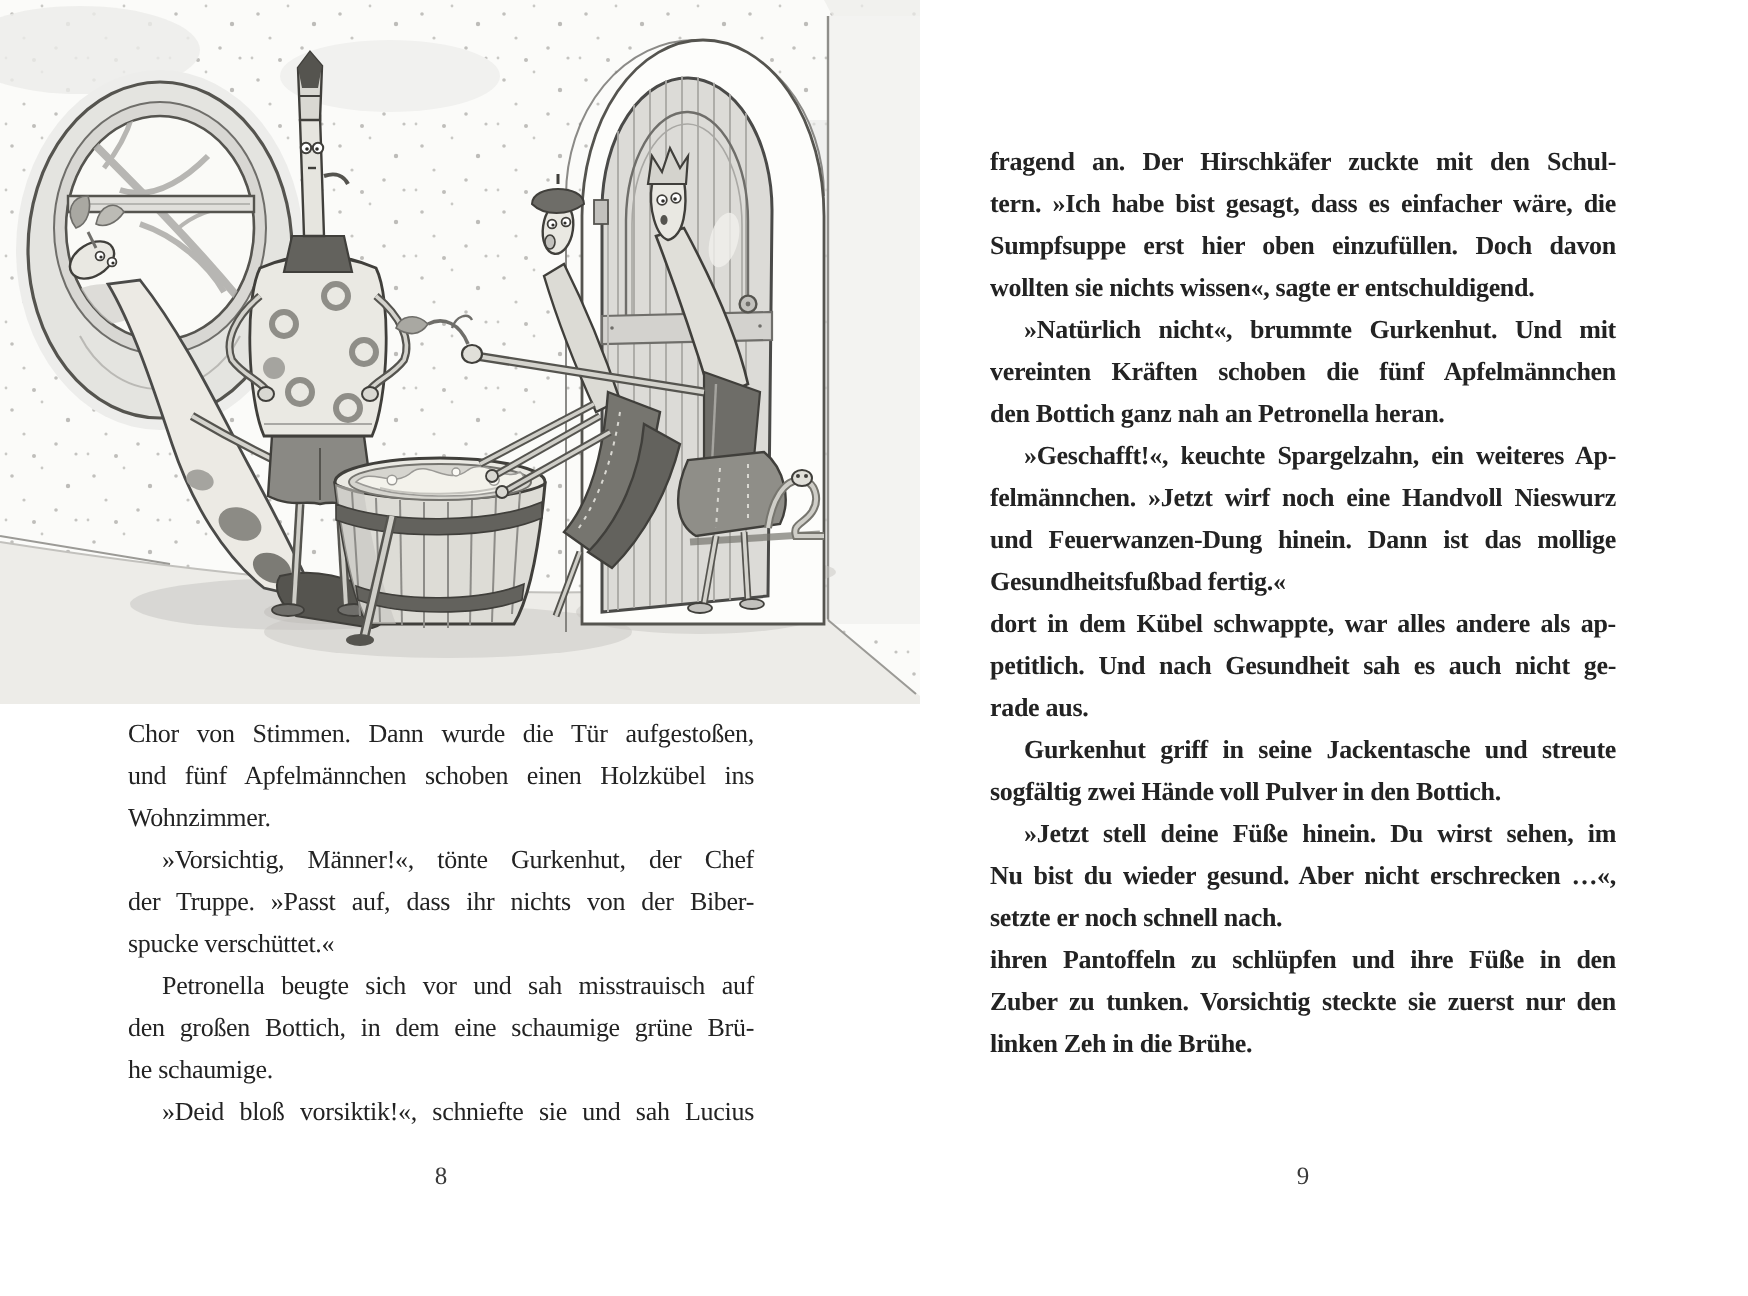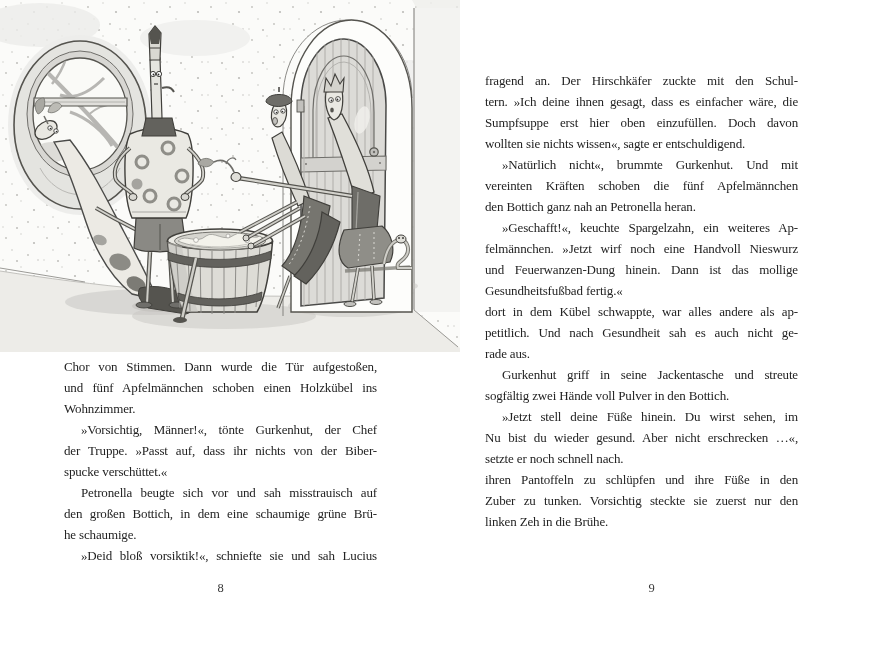--- a/index.html
+++ b/index.html
@@ -1,21 +1,21 @@
 <!DOCTYPE html>
 <html><head>
 <meta charset="utf-8">
 <style>
   html,body{margin:0;padding:0;background:#ffffff;}
   .spread{position:relative;width:874px;height:648px;background:#ffffff;overflow:hidden;
           font-family:"Liberation Serif","DejaVu Serif",serif;color:#232323;}
   .illustration{position:absolute;left:0;top:0;width:460px;height:352px;}
   .textblock{position:absolute;width:313px;font-size:13px;line-height:21px;letter-spacing:-0.15px;}
   .textblock.left{left:64px;top:356px;}
-  .textblock.right{left:485px;top:70px;}
+  .textblock.right{left:495px;top:70px;font-weight:bold;}
   .line{text-align:justify;text-align-last:justify;white-space:nowrap;}
   .line.nj{text-align-last:left;}
   .line.ind{text-indent:17px;}
   .pagenum{position:absolute;width:313px;top:581px;text-align:center;font-size:12.5px;color:#3a3a3a;}
   .pagenum.left{left:64px;}
   .pagenum.right{left:495px;}
 </style>
 </head>
 <body>
 
@@ -266,21 +266,21 @@
       <div class="line nj">spucke verschüttet.«</div>
       <div class="line ind">Petronella beugte sich vor und sah misstrauisch auf</div>
       <div class="line">den großen Bottich, in dem eine schaumige grüne Brü-</div>
       <div class="line nj">he schaumige.</div>
       <div class="line ind">»Deid bloß vorsiktik!«, schniefte sie und sah Lucius</div>
     </div>
   <div class="pagenum left">8</div>
 
   <div class="textblock right">
       <div class="line">fragend an. Der Hirschkäfer zuckte mit den Schul-</div>
-      <div class="line">tern. »Ich deine ihnen gesagt, dass es einfacher wäre, die</div>
+      <div class="line">tern. »Ich habe bist gesagt, dass es einfacher wäre, die</div>
       <div class="line">Sumpfsuppe erst hier oben einzufüllen. Doch davon</div>
       <div class="line nj">wollten sie nichts wissen«, sagte er entschuldigend.</div>
       <div class="line ind">»Natürlich nicht«, brummte Gurkenhut. Und mit</div>
       <div class="line">vereinten Kräften schoben die fünf Apfelmännchen</div>
       <div class="line nj">den Bottich ganz nah an Petronella heran.</div>
       <div class="line ind">»Geschafft!«, keuchte Spargelzahn, ein weiteres Ap-</div>
       <div class="line">felmännchen. »Jetzt wirf noch eine Handvoll Nieswurz</div>
       <div class="line">und Feuerwanzen-Dung hinein. Dann ist das mollige</div>
       <div class="line nj">Gesundheitsfußbad fertig.«</div>
       <div class="line">dort in dem Kübel schwappte, war alles andere als ap-</div>

